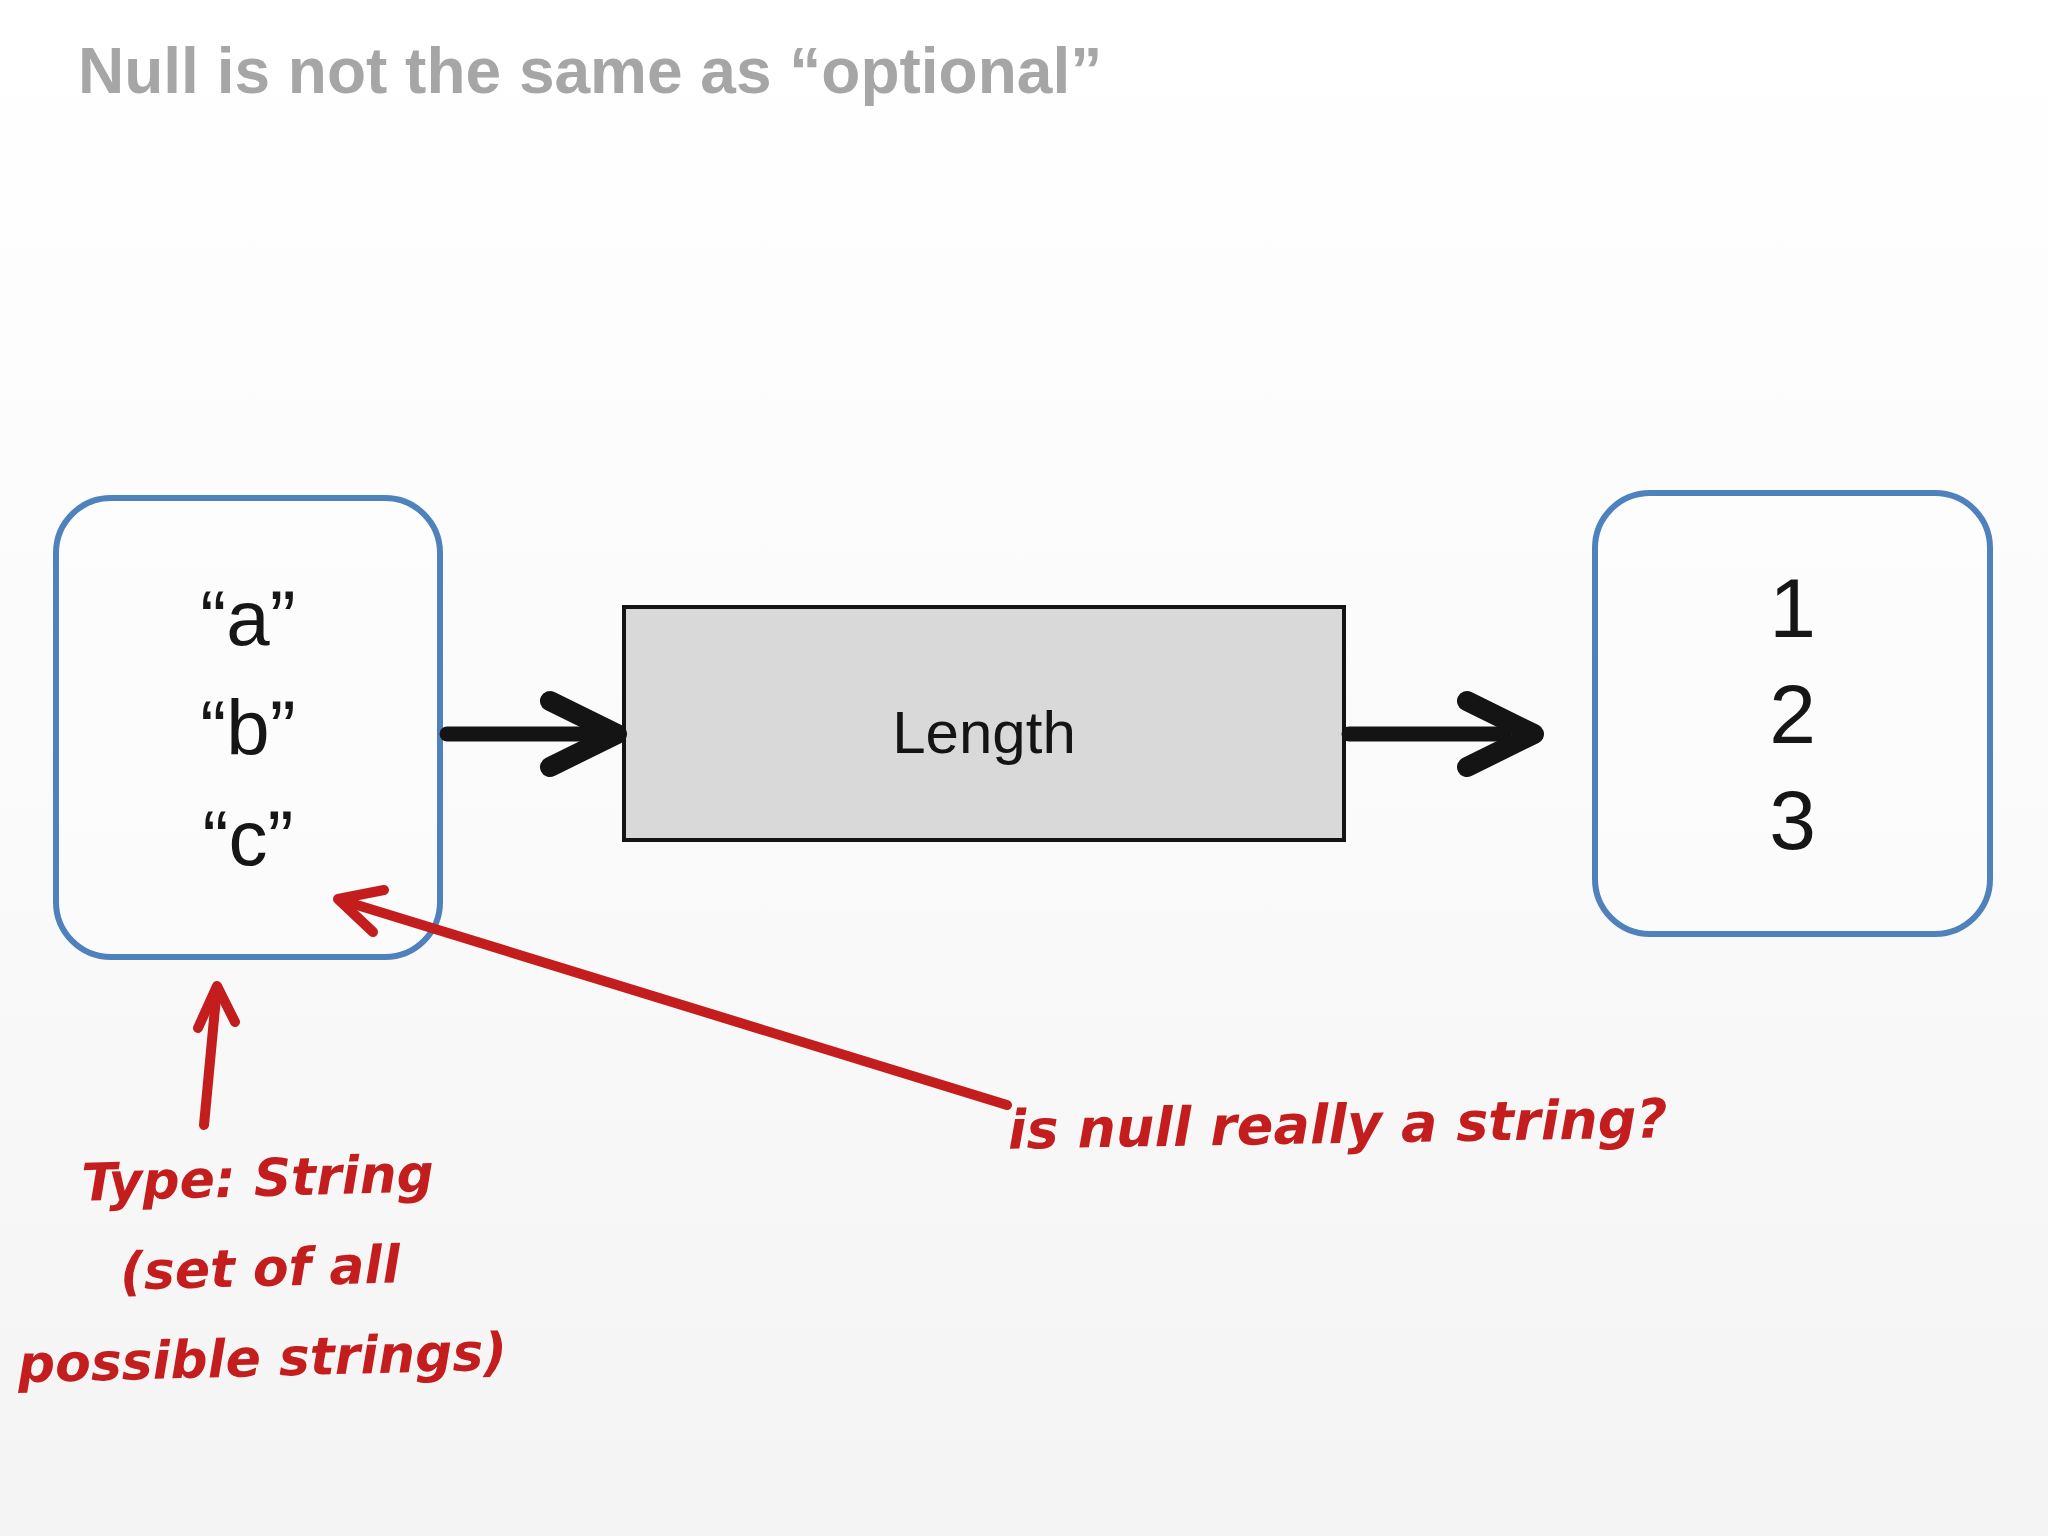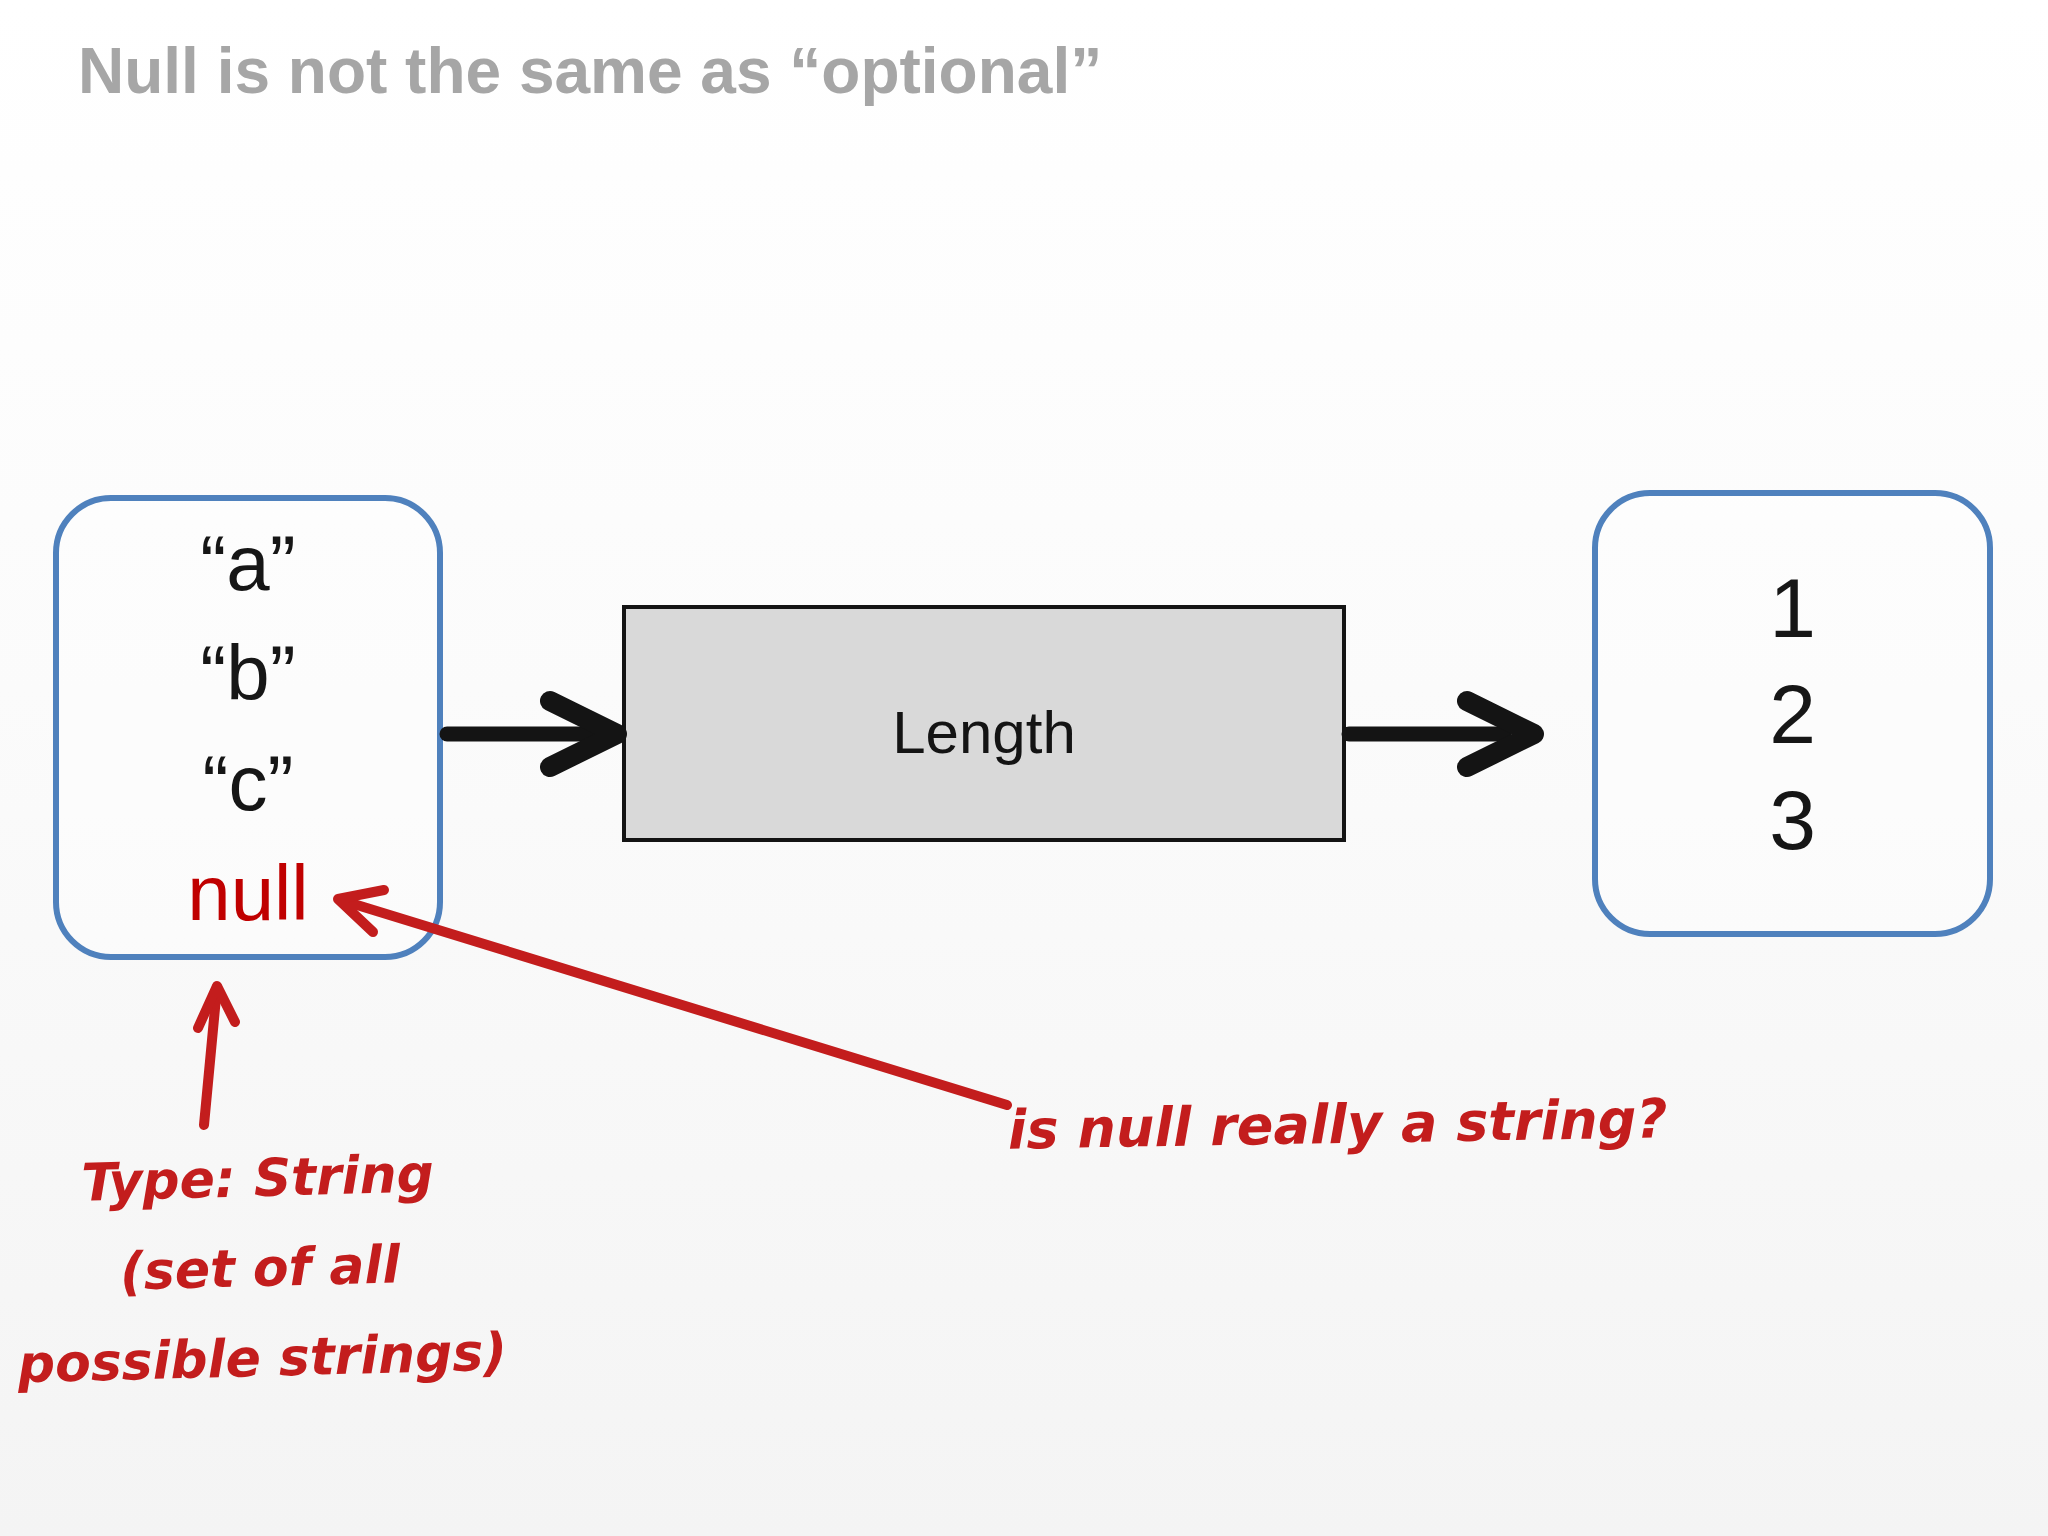--- a/index.html
+++ b/index.html
@@ -101,21 +101,20 @@
 <body>
 
 <div class="slide">
 
   <h1 class="title">Null is not the same as “optional”</h1>
 
   <div class="set-box input-box">
     <div class="box-line">“a”</div>
     <div class="box-line">“b”</div>
     <div class="box-line">“c”</div>
-    <div class="box-line null-line">null</div>
   </div>
 
   <div class="function-box">
     <div class="fn-line">Length</div>
   </div>
 
   <div class="set-box output-box">
     <div class="box-line">1</div>
     <div class="box-line">2</div>
     <div class="box-line">3</div>

